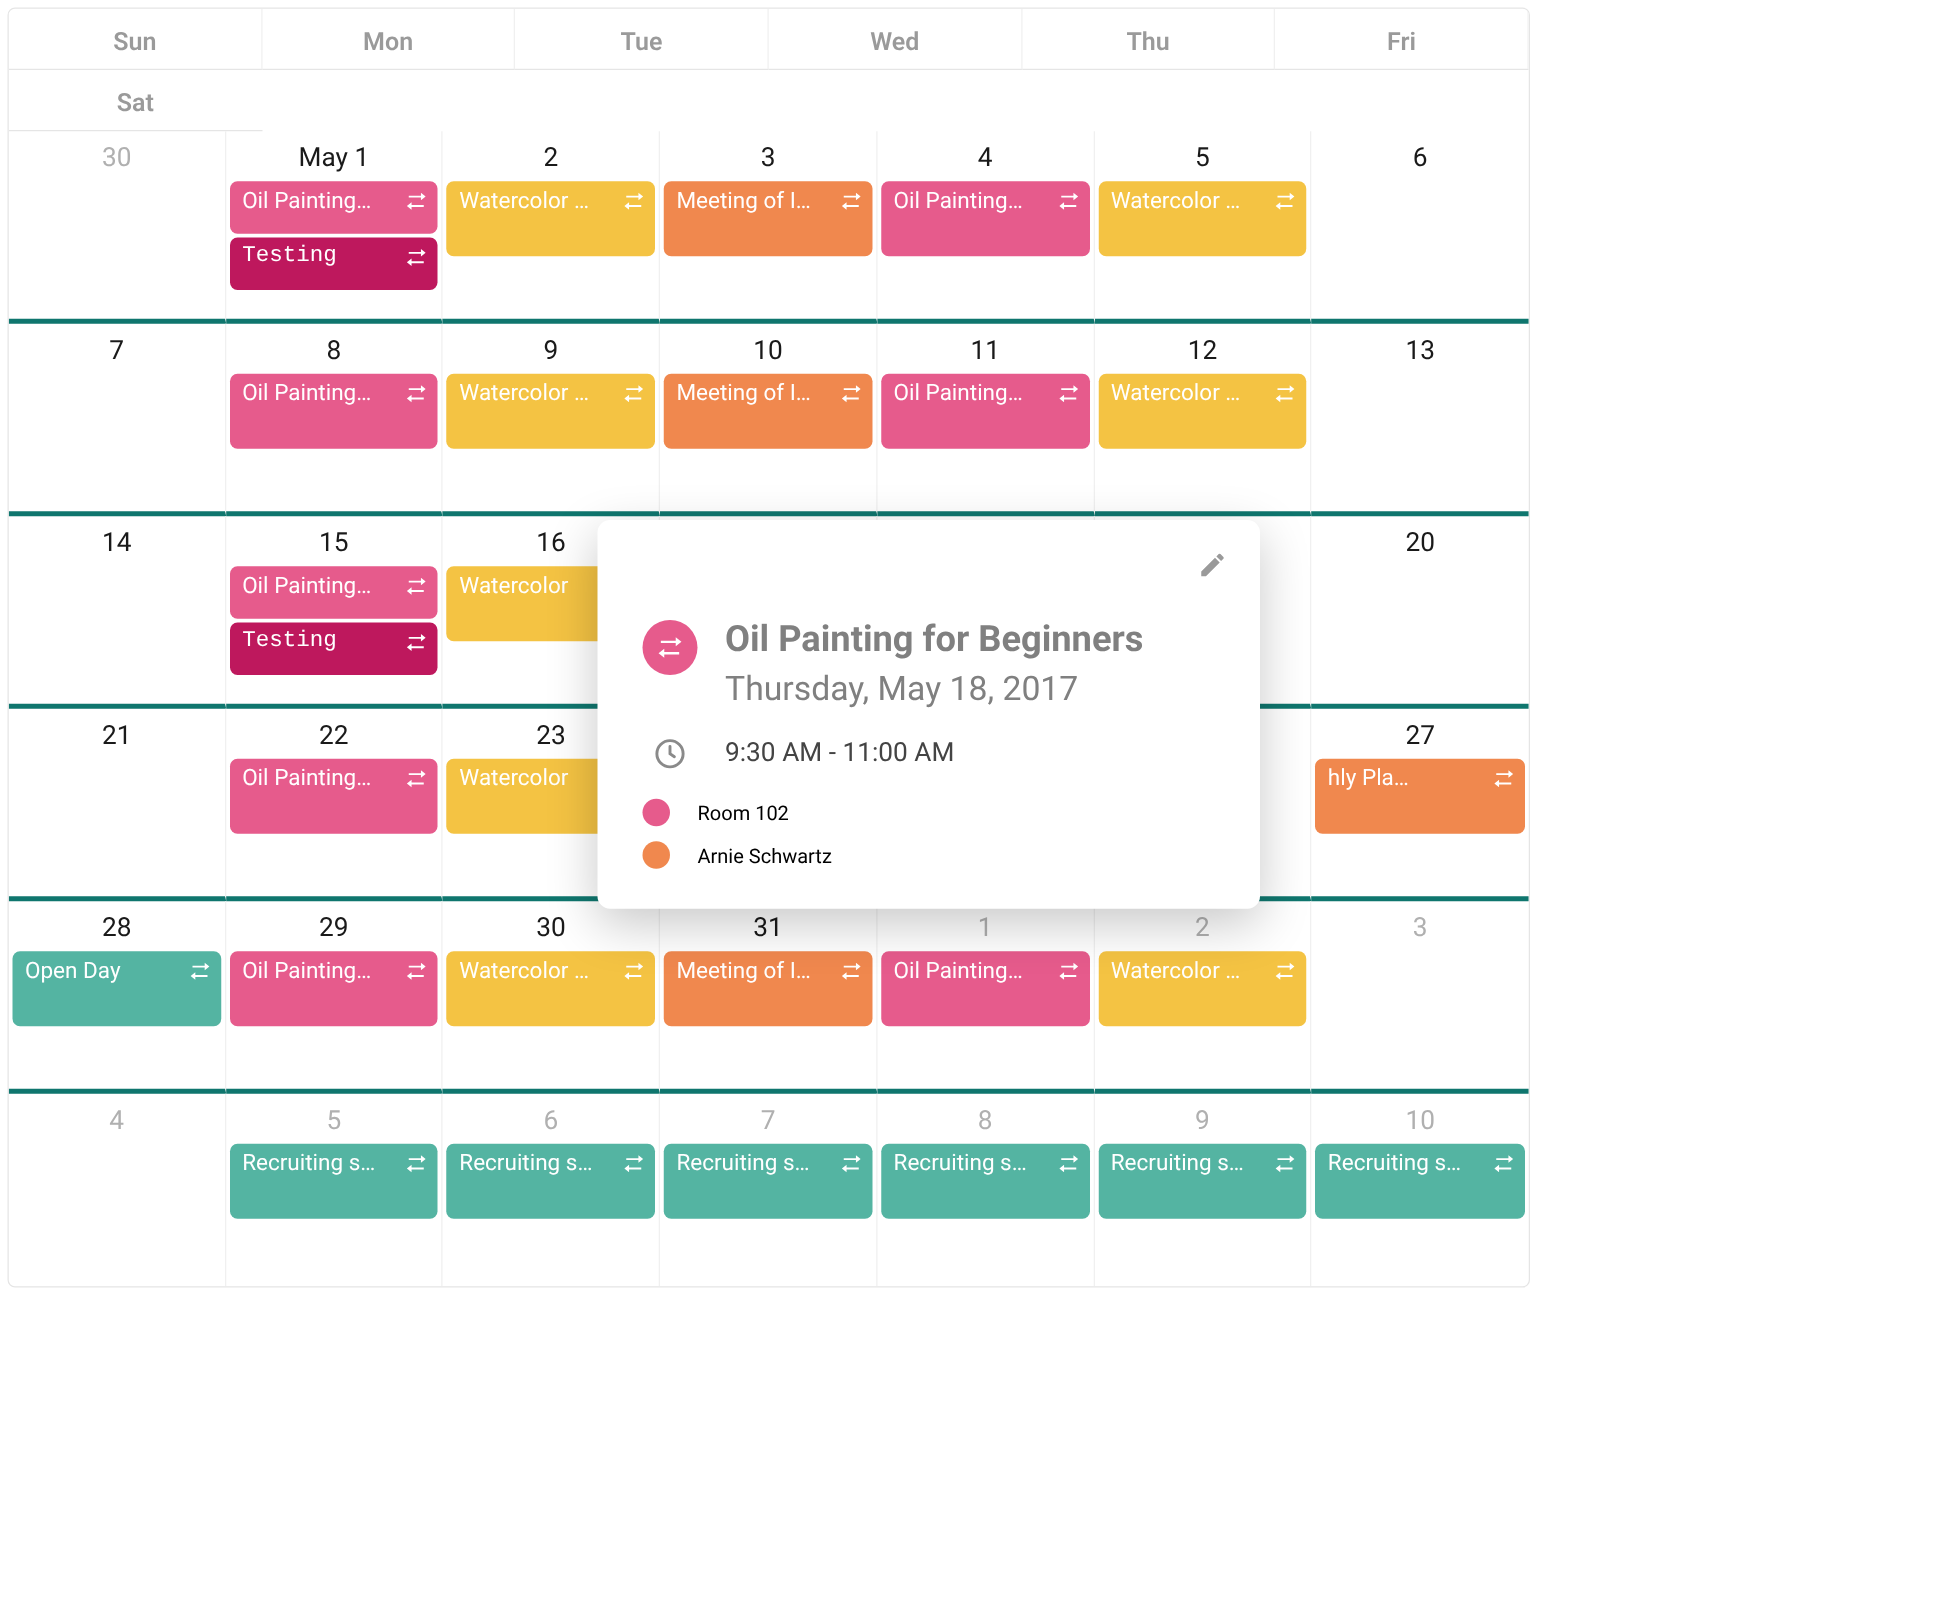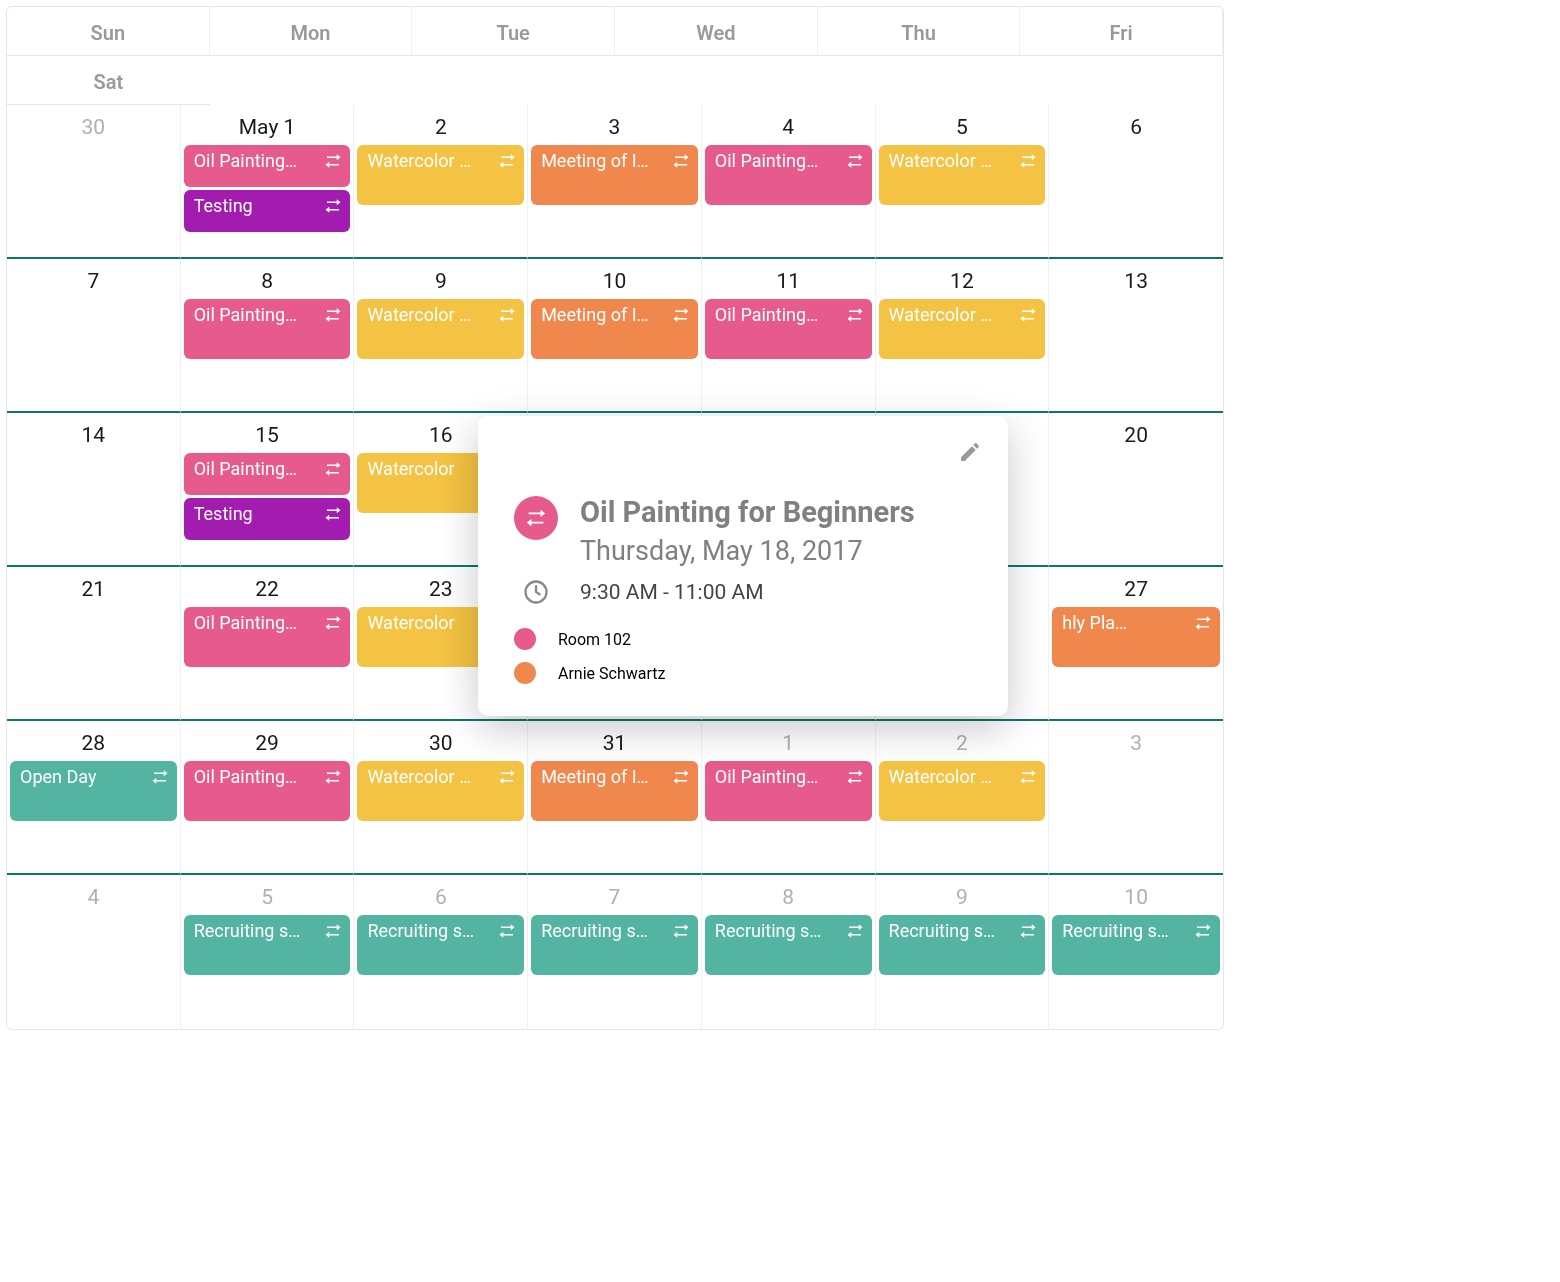--- a/index.html
+++ b/index.html
@@ -2,44 +2,44 @@
 <html><head>
 <meta charset="utf-8">
 <style>
   * { box-sizing: border-box; margin: 0; padding: 0; }
   body { font-family: -apple-system, BlinkMacSystemFont, "Segoe UI", Roboto, Helvetica, Arial, sans-serif; background: #fff; padding: 0; }
   .calendar { width: 1218px; border: 1px solid #e5e5e5; border-radius: 6px; overflow: hidden; margin: 6px; background:#fff; }
   .header-row { display: grid; grid-template-columns: repeat(6, 1fr); }
   .header-cell { text-align: center; font-size: 20px; font-weight: 600; color: #9a9a9a; padding: 14px 0 10px 0; border-right: 1px solid #f0f0f0; border-bottom: 1px solid #e5e5e5; }
   .header-cell:last-child { border-right: none; }
   .week { display: grid; grid-template-columns: repeat(7, 1fr); }
-  .day { min-height: 154px; border-right: 1px solid #f0f0f0; border-bottom: 2px solid #0f766e; display: flex; flex-direction: column; }
+  .day { min-height: 154px; border-right: 1px solid #f0f0f0; border-bottom: 4px solid #0f766e; display: flex; flex-direction: column; }
   .day:last-child { border-right: none; }
   .week:last-child .day { border-bottom: none; }
   .daynum { text-align: center; font-size: 21px; color: #1a1a1a; padding: 10px 0 6px 0; font-weight: 400; }
   .daynum.other { color: #b0b0b0; }
   .events { display: flex; flex-direction: column; padding: 0 3px; }
   .event { height: 42px; border-radius: 6px; color: #fff; display: flex; align-items: flex-start; justify-content: space-between; padding: 5px 8px 0 10px; margin-bottom: 3px; font-size: 18px; overflow: hidden; cursor: pointer; }
   .event.full { height: 60px; }
   .event span.txt { white-space: nowrap; overflow: hidden; text-overflow: ellipsis; flex: 1; }
   .ricon { flex: 0 0 18px; margin-left: 6px; margin-top: 2px; }
   .c-pink   { background: #e65b8c; }
   .c-yellow { background: #f4c343; }
   .c-orange { background: #f0884e; }
-  .c-purple { background: #a21caf; }
+  .c-purple { background: #be185d; font-family: Liberation Mono, monospace; }
   .c-teal   { background: #54b4a2; }
 
   
   .popover { position: absolute; left: 478px; top: 416px; width: 530px; background: #fff; border-radius: 10px; box-shadow: 0 12px 40px rgba(0,0,0,0.22); padding: 28px 36px 32px 36px; }
   .popover .edit { position: absolute; top: 24px; right: 26px; cursor: pointer; }
   .popover .title-row { display: flex; align-items: flex-start; gap: 22px; margin-top: 52px; }
   .badge { width: 44px; height: 44px; border-radius: 50%; display: flex; align-items: center; justify-content: center; flex-shrink: 0; }
   .popover h2 { font-size: 29px; font-weight: 700; color: #808080; line-height: 1.15; }
   .popover .subtitle { font-size: 27px; color: #808080; margin-top: 6px; }
-  .detail-row { display: flex; align-items: center; gap: 22px; margin-top: 11px; }
+  .detail-row { display: flex; align-items: center; gap: 22px; margin-top: 22px; }
   .detail-row .icon { width: 44px; display:flex; justify-content:center; flex-shrink:0; }
   .detail-row .label { font-size: 21px; color: #444; }
   .dot { width: 22px; height: 22px; border-radius: 50%; }
   .tag-row { display: flex; align-items: center; gap: 22px; margin-top: 12px; }
 
   svg { display: block; }
 </style>
 </head>
 <body>
 

